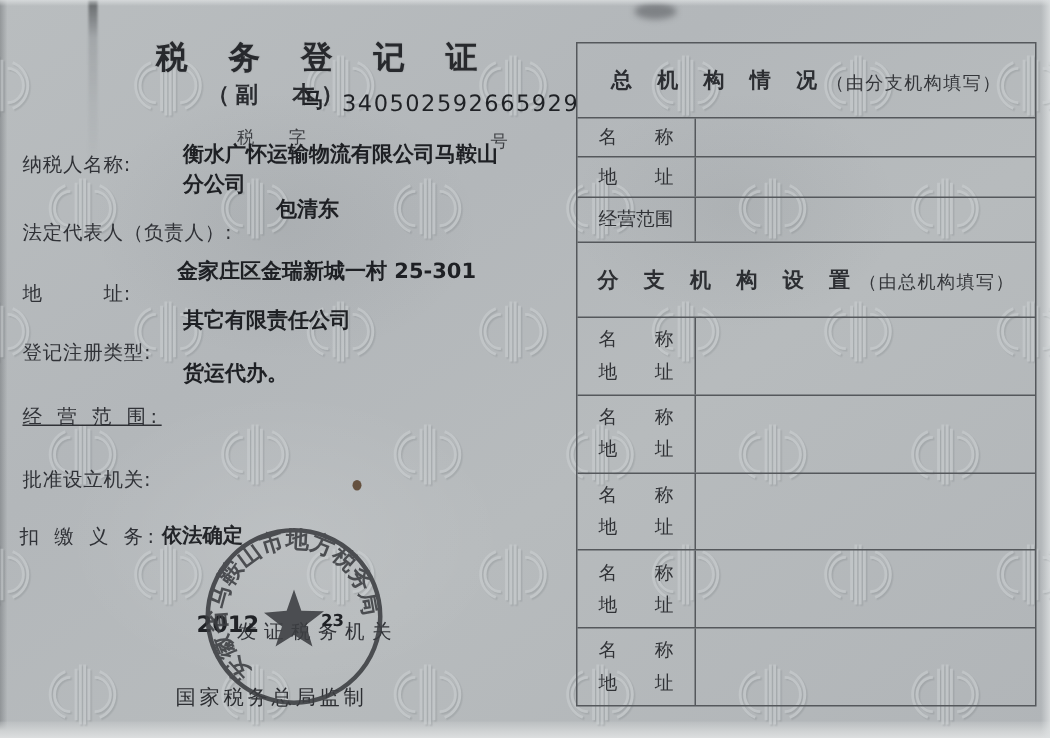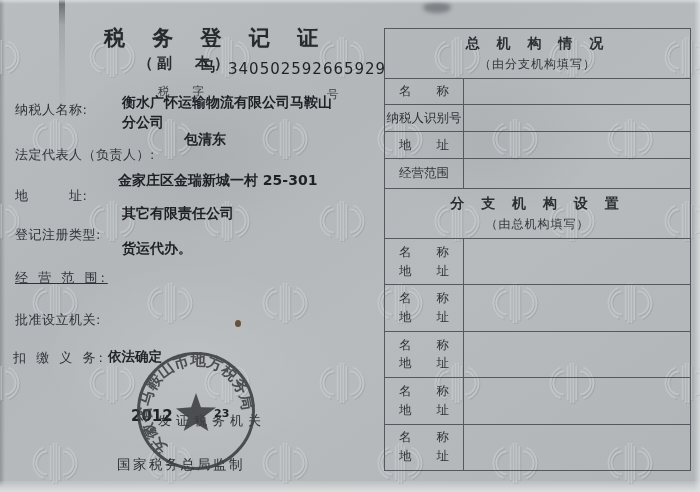--- a/index.html
+++ b/index.html
@@ -33,21 +33,21 @@
   .copy{font-size:15px;font-weight:bold;letter-spacing:4px;color:#2a2c30;}
   .hand{font-weight:600;color:#1f2125;}
   .cert-no{font-size:15px;font-weight:400;letter-spacing:1px;color:#1f2125;}
   .small-line{font-size:11.5px;color:#3c3e42;}
   .lbl{font-size:13px;letter-spacing:.5px;color:#303237;}
   .val{font-size:14px;font-weight:bold;color:#1e2024;}
 
   
   #rtable{position:absolute;left:384px;top:28px;width:307px;height:443px;z-index:2;
     border:1.4px solid #55585c;box-sizing:border-box;display:flex;flex-direction:column;}
-  .rt-sec{box-sizing:border-box;border-bottom:1px solid #55585c;display:flex;flex-direction:column;align-items:center;justify-content:center;}
+  .rt-sec{box-sizing:border-box;border-bottom:1px solid #55585c;display:flex;flex-direction:row;align-items:center;justify-content:center;}
   .rt-sec .t1{font-size:14px;font-weight:bold;letter-spacing:6px;color:#2c2e32;}
   .rt-sec .t2{font-size:12px;color:#34363a;margin-top:3px;letter-spacing:1px;}
   .rt-row{box-sizing:border-box;border-bottom:1px solid #55585c;display:flex;}
   .rt-row:last-child,.rt-sec:last-child{border-bottom:none;}
   .rt-label{width:79px;box-sizing:border-box;border-right:1px solid #55585c;display:flex;flex-direction:column;align-items:center;justify-content:center;font-size:12.5px;color:#303236;font-family:Liberation Serif, serif;}
   .rt-val{flex:1;}
   .pair .rt-label{justify-content:space-around;padding:4px 0;}
 
   
   #stamp{position:absolute;left:133px;top:348px;width:126px;height:126px;z-index:3;opacity:.88;}
@@ -251,24 +251,20 @@
   <div id="rtable">
     <div class="rt-sec" style="height:50px;">
       <div class="t1">总 机 构 情 况</div>
       <div class="t2">（由分支机构填写）</div>
     </div>
     <div class="rt-row" style="height:26px;">
       <div class="rt-label">名　　称</div>
       <div class="rt-val"></div>
     </div>
     <div class="rt-row" style="height:27px;">
-      <div class="rt-label">纳税人识别号</div>
-      <div class="rt-val"></div>
-    </div>
-    <div class="rt-row" style="height:27px;">
       <div class="rt-label">地　　址</div>
       <div class="rt-val"></div>
     </div>
     <div class="rt-row" style="height:30px;">
       <div class="rt-label">经营范围</div>
       <div class="rt-val"></div>
     </div>
     <div class="rt-sec" style="height:50px;">
       <div class="t1">分 支 机 构 设 置</div>
       <div class="t2">（由总机构填写）</div>

